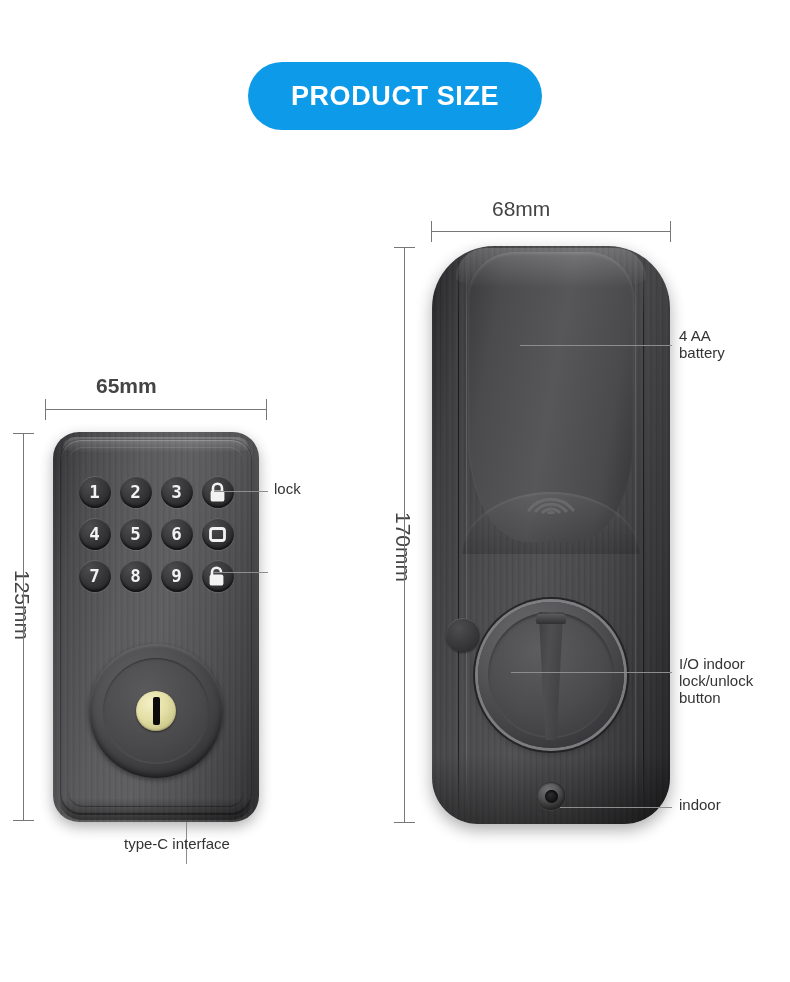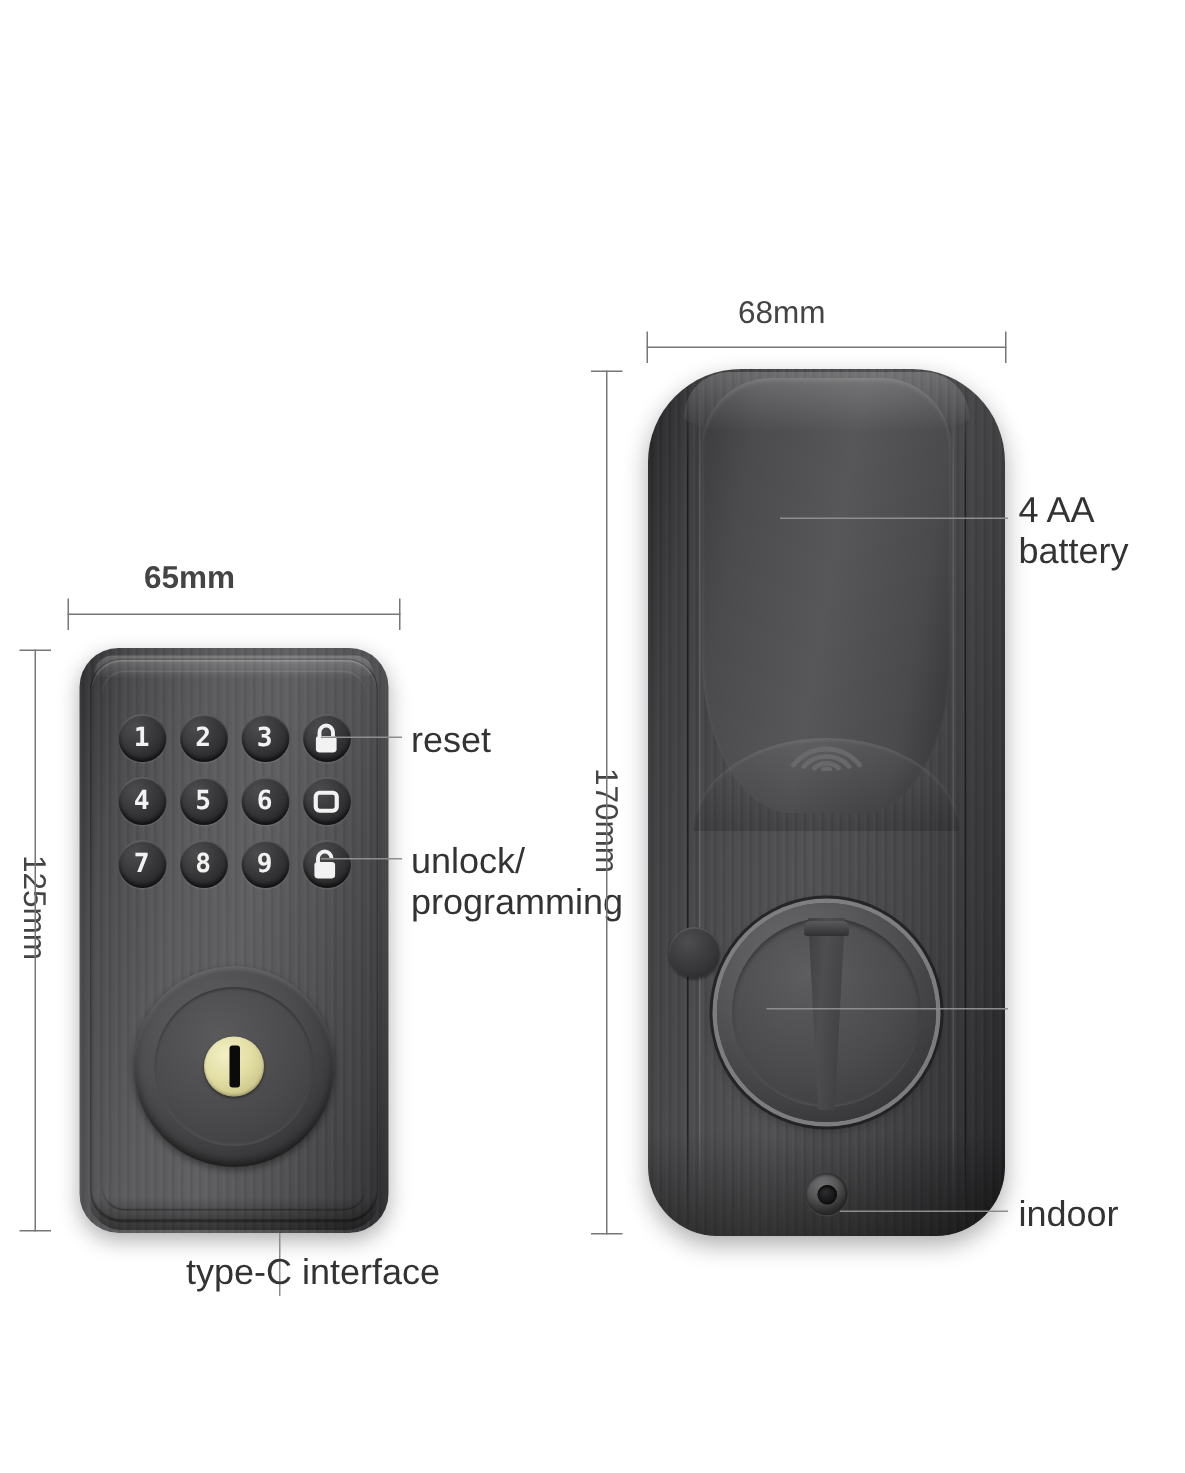--- a/index.html
+++ b/index.html
@@ -45,21 +45,21 @@
     transform: rotate(90deg);
     transform-origin: left top;
     white-space: nowrap;
   }
 
   
   .callout-line { position: absolute; height: 1px; background: #8d8d8d; }
   .callout-line-v { position: absolute; width: 1px; background: #8d8d8d; }
   .callout-text {
     position: absolute;
-    font-size: 24px;
+    font-size: 15px;
     color: #333;
     line-height: 1.14;
     white-space: pre-line;
   }
 
   
   .left-device {
     position: absolute;
     left: 53px; top: 432px;
     width: 206px; height: 390px;
@@ -297,20 +297,23 @@
     width: 13px; height: 13px; border-radius: 50%;
     background: radial-gradient(circle at 40% 35%, #3a3a3c, #121214 80%);
     box-shadow: inset 0 1px 2px rgba(0,0,0,0.9);
   }
 </style>
 </head>
 <body>
 
 <div class="stage">
 
+  <div class="header-pill">
+    <span>PRODUCT SIZE</span>
+  </div>
 
   <div class="dim-label" style="left:96px; top:374px;font-weight:bold;">65mm</div>
   <div class="dim-line-h" style="left:45px; top:409px; width:222px;"></div>
   <div class="dim-tick-v" style="left:45px; top:399px; height:21px;"></div>
   <div class="dim-tick-v" style="left:266px; top:399px; height:21px;"></div>
 
   <div class="dim-vert-text" style="left:34px; top:570px;">125mm</div>
   <div class="dim-line-v" style="left:23px; top:433px; height:388px;"></div>
   <div class="dim-tick-h" style="left:13px; top:433px; width:21px;"></div>
   <div class="dim-tick-h" style="left:13px; top:820px; width:21px;"></div>
@@ -355,25 +358,23 @@
     <div class="escutcheon">
       <div class="escutcheon-inner"></div>
       <div class="keyhole">
         <div class="keyhole-slot"></div>
       </div>
     </div>
     <div class="left-bottomdark"></div>
   </div>
 
   <div class="callout-line" style="left:214px; top:491px; width:54px;"></div>
-  <div class="callout-text" style="left:274px; top:480px;">reset</div>
+  <div class="callout-text" style="left:274px; top:480px;">lock</div>
 
   <div class="callout-line" style="left:214px; top:572px; width:54px;"></div>
-  <div class="callout-text" style="left:274px; top:561px;">unlock/
-programming</div>
 
   <div class="callout-line-v" style="left:186px; top:822px; height:42px;"></div>
   <div class="callout-text" style="left:124px; top:835px;">type-C interface</div>
 
   <div class="dim-label" style="left:492px; top:197px;">68mm</div>
   <div class="dim-line-h" style="left:431px; top:231px; width:240px;"></div>
   <div class="dim-tick-v" style="left:431px; top:221px; height:21px;"></div>
   <div class="dim-tick-v" style="left:670px; top:221px; height:21px;"></div>
 
   <div class="dim-vert-text" style="left:415px; top:512px;">170mm</div>
@@ -413,17 +414,20 @@
 
       <div class="rd-bottomshade"></div>
     </div>
   </div>
 
   <div class="callout-line" style="left:520px; top:345px; width:152px;"></div>
   <div class="callout-text" style="left:679px; top:327px;">4 AA
 battery</div>
 
   <div class="callout-line" style="left:511px; top:672px; width:161px;"></div>
+  <div class="callout-text" style="left:679px; top:655px;">I/O indoor
+lock/unlock
+button</div>
 
   <div class="callout-line" style="left:560px; top:807px; width:112px;"></div>
   <div class="callout-text" style="left:679px; top:796px;">indoor</div>
 
 </div>
 
 </body></html>

